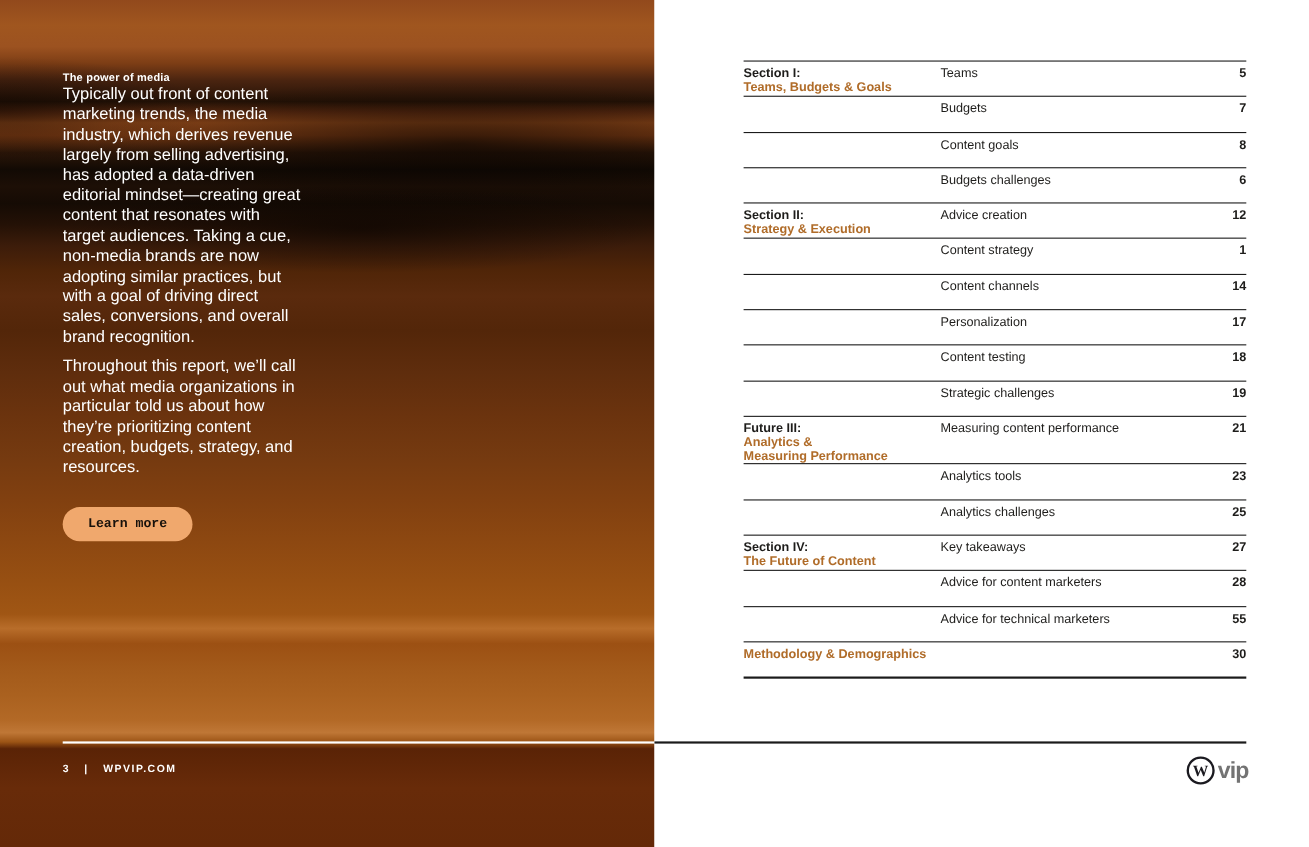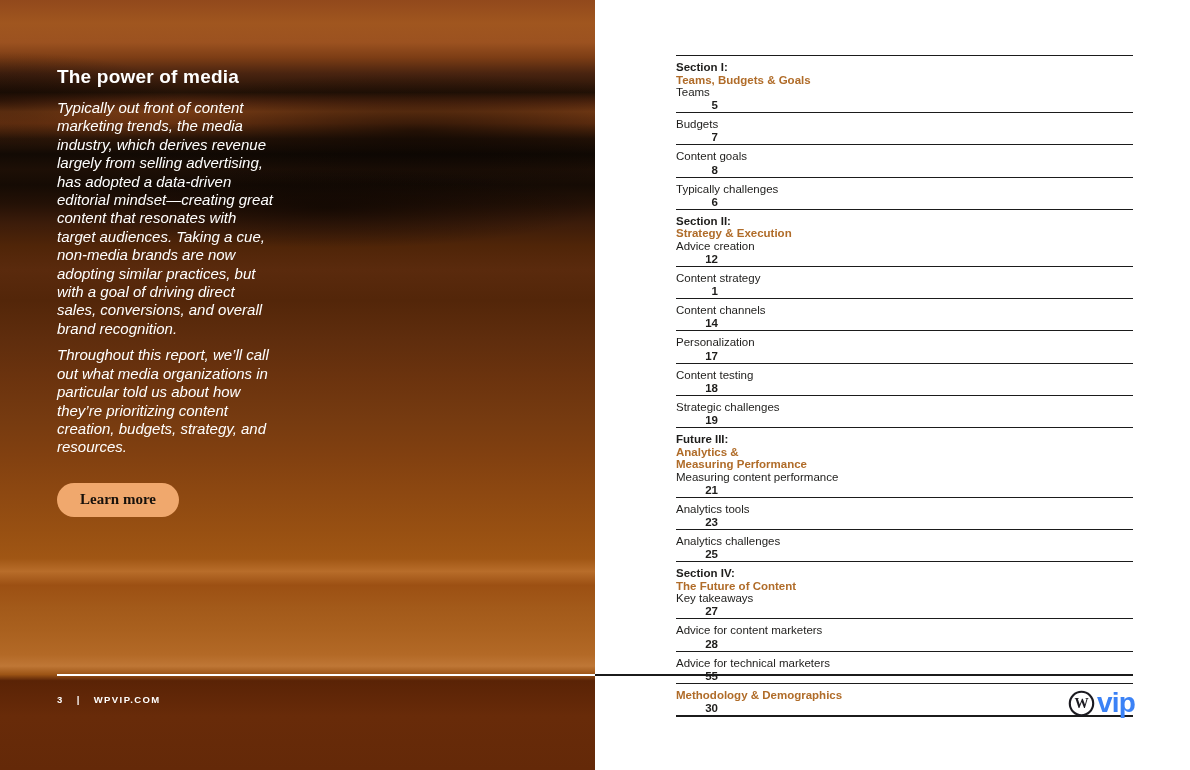--- a/index.html
+++ b/index.html
@@ -26,31 +26,31 @@
         #5a2a0d 35%, #532609 39%, #5f2d0d 44%, #6b330e 49%,
         #753a10 54%, #814010 59%, #8d4811 64%, #985012 69%,
         #a05614 72.5%, #b86d2a 74.2%, #9c5013 76%, #a35a1a 79%,
         #aa611f 82%, #b36926 85%, #bf7736 86.5%, #9c5415 87.6%,
         #5a2306 88.4%, #682b09 93%, #642908 100%);
   }
   .left-content {
     position:absolute; left:57px; top:66px; width:225px; color:#ffffff;
   }
   .page-heading {
-    font-size:19px; font-weight:bold; letter-spacing:0.2px; margin-bottom:11px;
+    font-size:10px; font-weight:bold; letter-spacing:0.2px; 
   }
   .para {
-    font-size:15px; line-height:18.4px; font-weight:400; width:218px;font-style:italic;
+    font-size:15px; line-height:18.4px; font-weight:400; width:218px;
   }
   .para + .para { margin-top:8px; }
   .learn-more-btn {
     display:inline-block; margin-top:26px;
     background:#f0a86d; color:#17110b;
-    font-family:Liberation Serif, serif;
-    font-size:15px; font-weight:bold;
+    font-family:Liberation Mono, monospace;
+    font-size:12px; font-weight:bold;
     border:none; border-radius:17.5px;
     padding:8px 23px 9px; cursor:pointer;
   }
   .footer-rule-left {
     position:absolute; left:57px; right:0; top:674px; height:2px; background:#ffffff;
   }
   .footer-left-text {
     position:absolute; left:57px; top:694px;
     display:flex; gap:13px; align-items:baseline;
     color:#ffffff; font-size:9.5px; font-weight:bold; letter-spacing:1.4px;
@@ -60,38 +60,38 @@
   .right-page {
     position:absolute; left:595px; top:0; width:595px; height:770px; background:#ffffff;
   }
   .toc {
     position:absolute; left:81px; top:55px; width:457px;
     border-bottom:2px solid #1b1b1b;
   }
   .toc-row {
     display:flex; align-items:flex-start;
     border-top:1.5px solid #1b1b1b;
-    min-height:32.3px; padding-top:5px;flex-direction:column;
+    min-height:32.3px; padding-top:5px;
   }
   .toc-sec { width:179px; flex:none; padding-right:6px; }
   .sec-label { font-size:11.5px; font-weight:bold; color:#1e1d1b; line-height:12.5px; }
   .sec-sub   { font-size:11.5px; font-weight:bold; color:#b06c29; line-height:12.5px; }
   .toc-topic { flex:1; font-size:11.5px; color:#1e1d1b; line-height:13px; }
   .toc-page  { width:42px; flex:none; text-align:right; font-size:11.5px; font-weight:bold; color:#1e1d1b; line-height:13px; }
 
   .footer-rule-right {
     position:absolute; left:0; top:674px; width:538px; height:2px; background:#1b1b1b;
   }
   .brand-logo {
     position:absolute; right:55px; top:687px;
     display:flex; align-items:center; gap:2px;
   }
   .wp-mark { display:block; }
   .vip-wordmark {
-    font-size:28px; font-weight:bold; color:#3b82f6; letter-spacing:-0.8px;
+    font-size:21px; font-weight:bold; color:#737373; letter-spacing:-0.8px;
   }
 </style>
 </head>
 <body>
 
 <div class="left-page">
   <div class="left-content">
     <div class="page-heading">The power of media</div>
     <p class="para">Typically out front of content marketing trends, the media industry, which derives revenue largely from selling advertising, has adopted a data-driven editorial mindset—creating great content that resonates with target audiences. Taking a cue, non-media brands are now adopting similar practices, but with a goal of driving direct sales, conversions, and overall brand recognition.</p>
     <p class="para">Throughout this report, we’ll call out what media organizations in particular told us about how they’re prioritizing content creation, budgets, strategy, and resources.</p>
@@ -123,21 +123,21 @@
   </div>
 
   <div class="toc-row">
     <div class="toc-sec"></div>
     <div class="toc-topic">Content goals</div>
     <div class="toc-page">8</div>
   </div>
 
   <div class="toc-row">
     <div class="toc-sec"></div>
-    <div class="toc-topic">Typically challenges</div>
+    <div class="toc-topic">Budgets challenges</div>
     <div class="toc-page">6</div>
   </div>
 
   <div class="toc-row">
     <div class="toc-sec">
           <div class="sec-label">Section II:</div>
           <div class="sec-sub">Strategy &amp; Execution</div>
         </div>
     <div class="toc-topic">Advice creation</div>
     <div class="toc-page">12</div>

